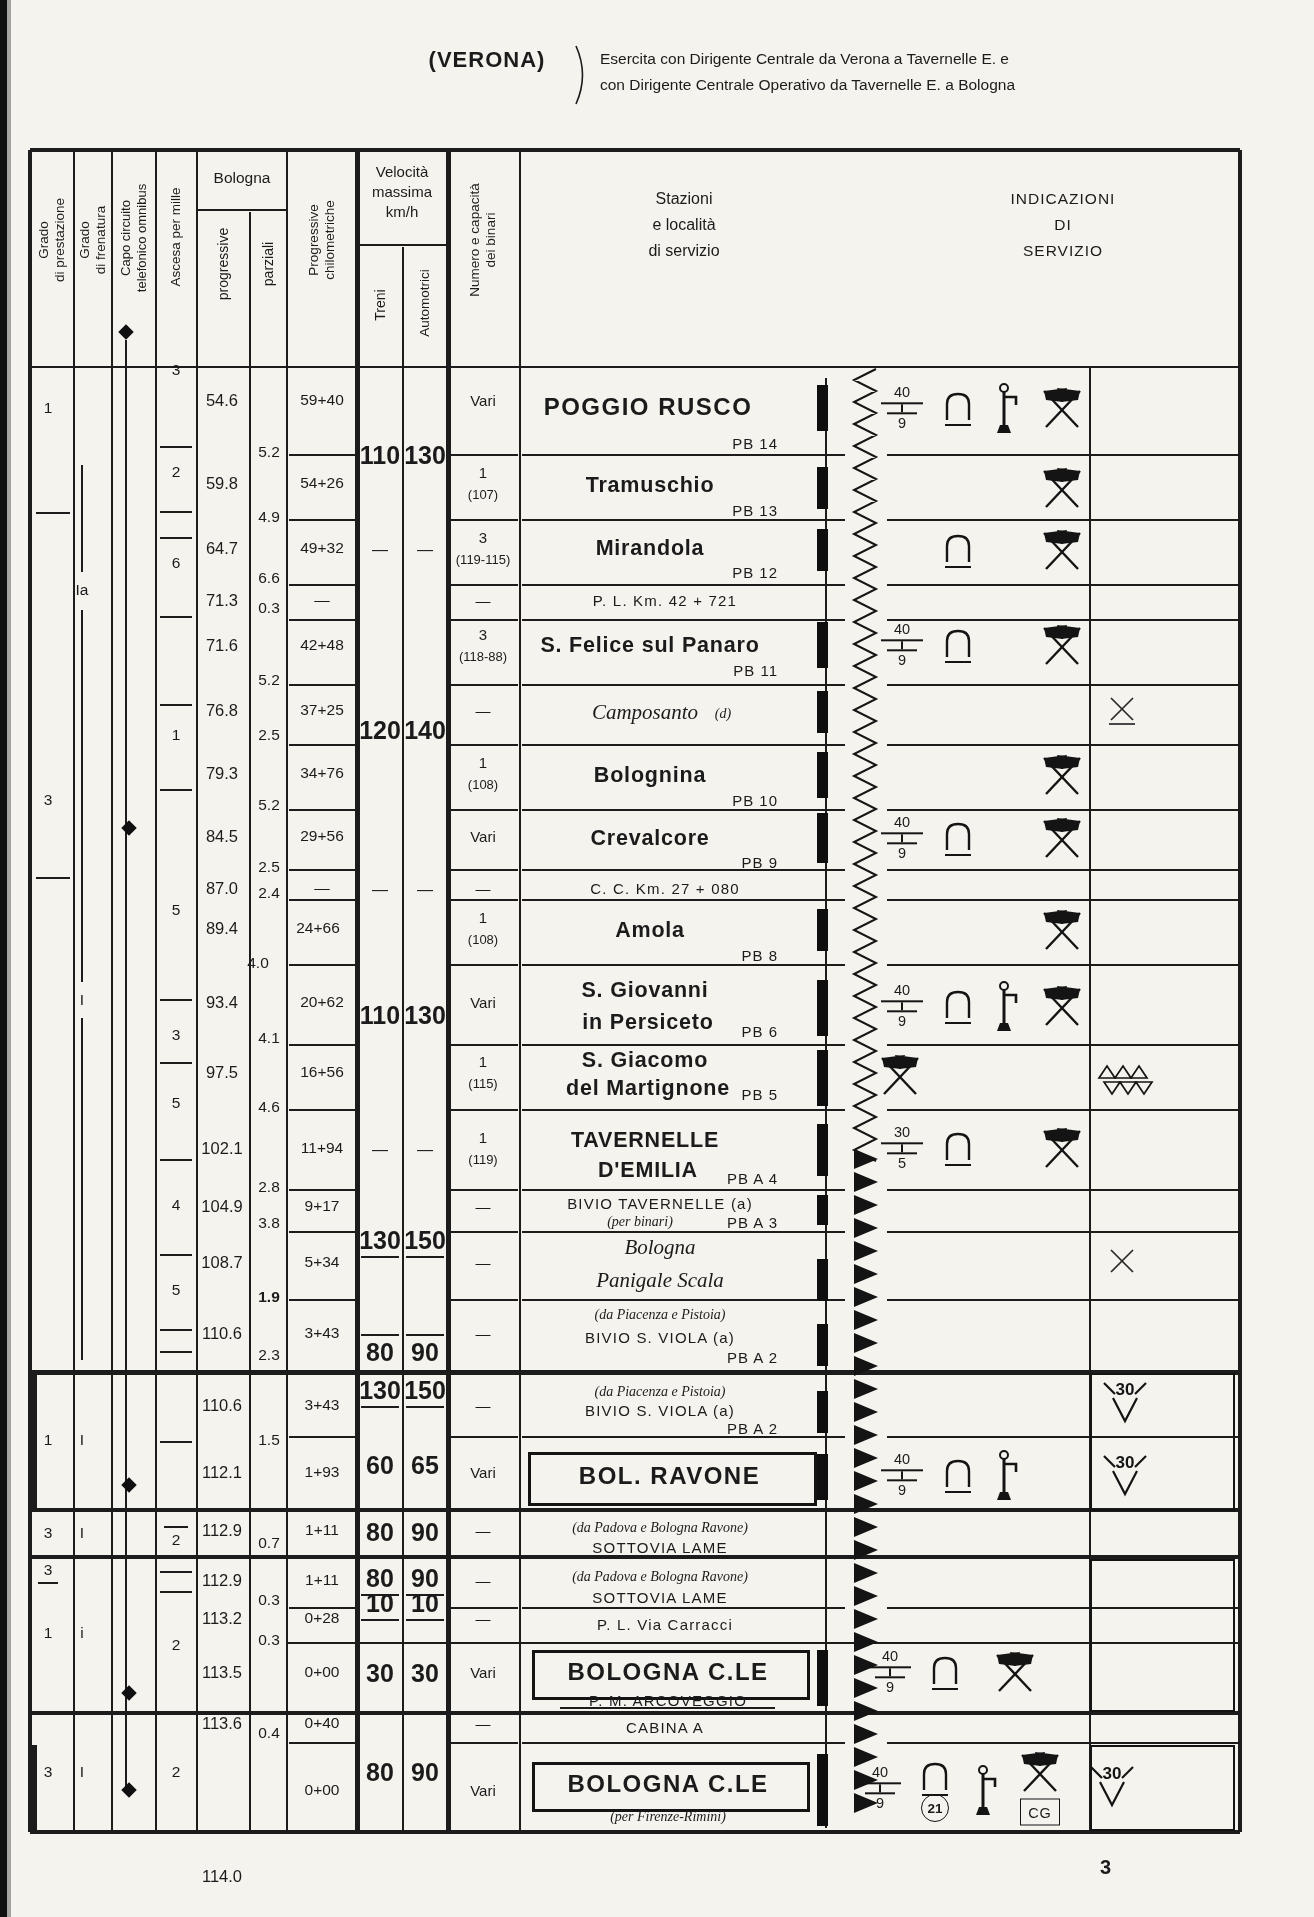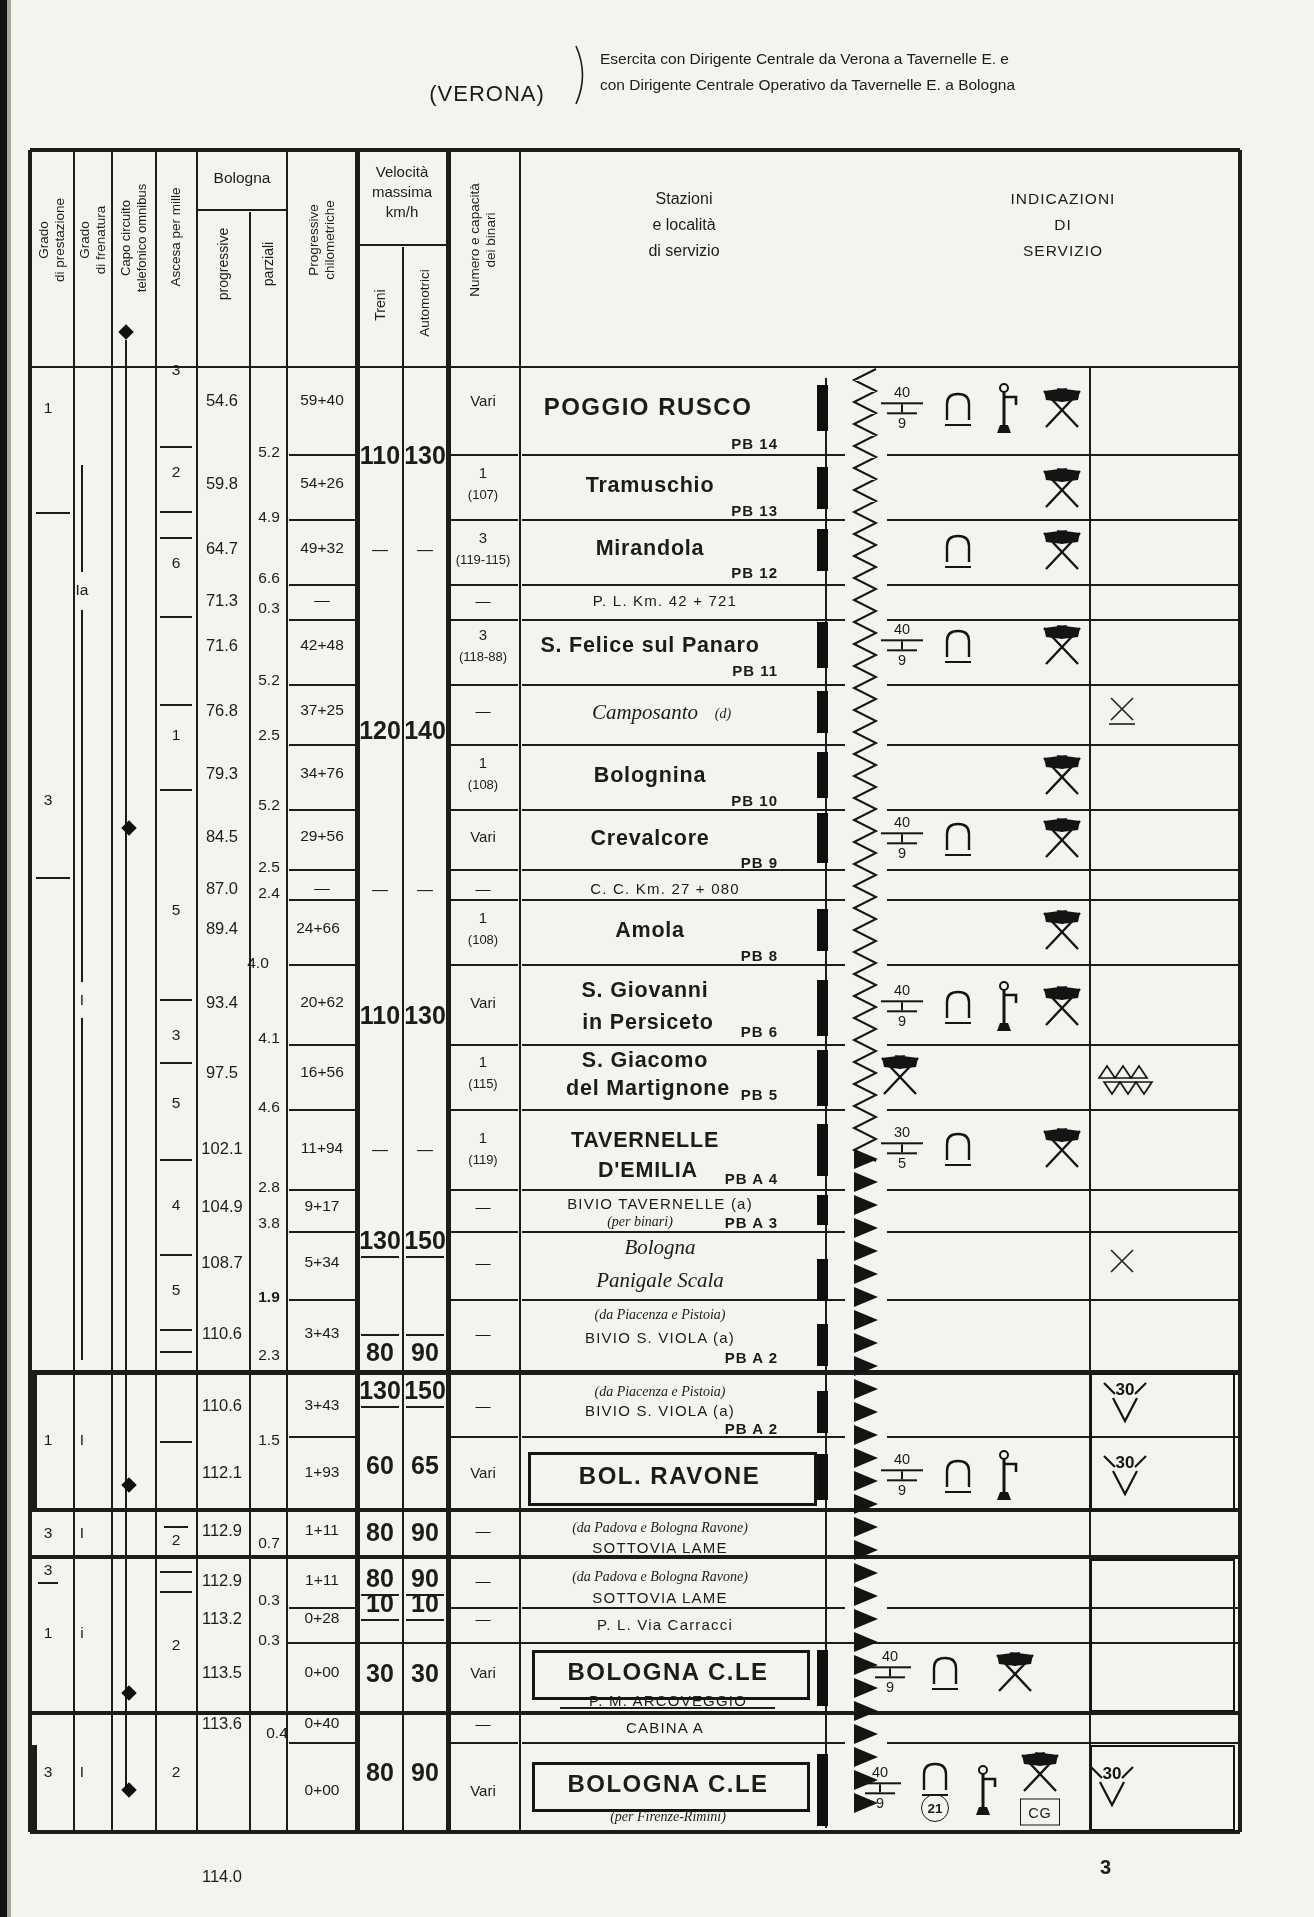--- a/index.html
+++ b/index.html
@@ -1,21 +1,21 @@
 <!DOCTYPE html>
 <html><head>
 <meta charset="utf-8">
 <style>
   html,body{margin:0;padding:0;background:#e9e7e1;}
   .sheet{position:relative;width:1314px;height:1917px;background:#f5f3ee;overflow:hidden;
          font-family:"Liberation Sans",sans-serif;color:#1b1b1b;}
   .scan-edge{position:absolute;left:0;top:0;width:7px;height:1917px;background:#111;}
   .scan-edge2{position:absolute;left:7px;top:0;width:4px;height:1917px;background:rgba(20,20,20,.35);}
   .txt{position:absolute;transform:translate(-50%,-50%);white-space:pre;}
-  .txt.rt{transform:translate(-100%,-50%);font-weight:bold;}
+  .txt.rt{transform:translate(-100%,-50%);}
   .vtext{position:absolute;transform:translate(-50%,-50%) rotate(-90deg);white-space:pre;
          text-align:center;font-size:13.5px;line-height:16px;}
   .hhead{position:absolute;transform:translate(-50%,-50%);text-align:center;white-space:pre;}
   .ln{position:absolute;background:#1c1c1c;}
   .box{position:absolute;border:3px solid #141414;}
   .box2{position:absolute;border:2.4px solid #141414;}
   .bar{position:absolute;background:#0f0f0f;}
   .ic{position:absolute;transform:translate(-50%,-50%);}
   .num{font-size:16.5px;}
   .parz{font-size:15.5px;}
@@ -37,21 +37,21 @@
   .wl-stem{width:2.2px;height:8px;background:#151515;}
   .wl-l2{width:30px;height:2.2px;background:#151515;margin-bottom:2px;}
   .badge-c{position:absolute;transform:translate(-50%,-50%);width:26px;height:26px;border:1.7px solid #141414;
            border-radius:50%;font-size:13.5px;font-weight:700;display:flex;align-items:center;justify-content:center;}
   .badge-b{position:absolute;transform:translate(-50%,-50%);min-width:32px;height:25px;border:1.7px solid #141414;
            font-size:14.5px;display:flex;align-items:center;justify-content:center;letter-spacing:1px;padding:0 3px;}
   .diamond{position:absolute;width:11px;height:11px;background:#101010;transform:translate(-50%,-50%) rotate(45deg);}
   .hdr-linea{position:absolute;left:76px;top:74px;white-space:nowrap;}
   .hdr-linea .lbl{font-size:19px;font-weight:700;margin-right:12px;}
   .hdr-linea .nm{font-size:23px;font-weight:700;letter-spacing:1.5px;}
-  .hdr-via{position:absolute;transform:translate(-50%,-50%);left:487px;top:60px;font-size:22px;font-weight:400;letter-spacing:1px;margin-top:34px;}
+  .hdr-via{position:absolute;transform:translate(-50%,-50%);left:487px;top:60px;font-size:22px;font-weight:700;letter-spacing:1px;}
   .hdr-note{position:absolute;left:600px;font-size:15.5px;white-space:nowrap;}
   .hdr-title{position:absolute;transform:translate(-50%,-50%);left:520px;top:127px;font-size:20.5px;font-weight:600;letter-spacing:3px;white-space:nowrap;}
   .page-num{position:absolute;left:1100px;top:1856px;font-size:20px;font-weight:700;}
   svg{display:block;}
 </style>
 </head>
 <body>
 
 <div class="sheet">
   <div class="scan-edge"></div>
@@ -696,21 +696,21 @@
       </div>
       <div class="ic" style="left:1015px;top:1672px">
         <svg width="58" height="46" viewBox="0 0 58 46">
           <line x1="13" y1="42" x2="47" y2="6" stroke="#141414" stroke-width="2.4"></line>
           <line x1="45" y1="42" x2="11" y2="6" stroke="#141414" stroke-width="2.4"></line>
           <polygon fill="#141414" points="11,6 34,3 30,17 13,15"></polygon>
           <polygon fill="#141414" points="47,6 24,3 28,17 45,15"></polygon>
         </svg>
       </div>
       <div class="txt num" style="left:222px;top:1723px">113.6</div>
-      <div class="txt parz" style="left:277px;top:1733px">0.4</div>
+      <div class="txt parz" style="left:269px;top:1733px">0.4</div>
       <div class="txt parz" style="left:322px;top:1723px">0+40</div>
       <div class="txt bin" style="left:483px;top:1723px">—</div>
       <div class="txt st-sm" style="left:665px;top:1727px">CABINA A</div>
       <div class="txt num" style="left:222px;top:1876px">114.0</div>
       <div class="txt parz" style="left:322px;top:1790px">0+00</div>
       <div class="txt bin" style="left:483px;top:1790px">Vari</div>
       <div class="box" style="left:532px;top:1762px;width:272px;height:44px"></div>
       <div class="txt st-big" style="left:668px;top:1784px">BOLOGNA C.LE</div>
       <div class="txt note-it" style="left:668px;top:1817px">(per Firenze-Rimini)</div>
       <div class="bar" style="left:817px;top:1754px;width:11px;height:72px"></div>

